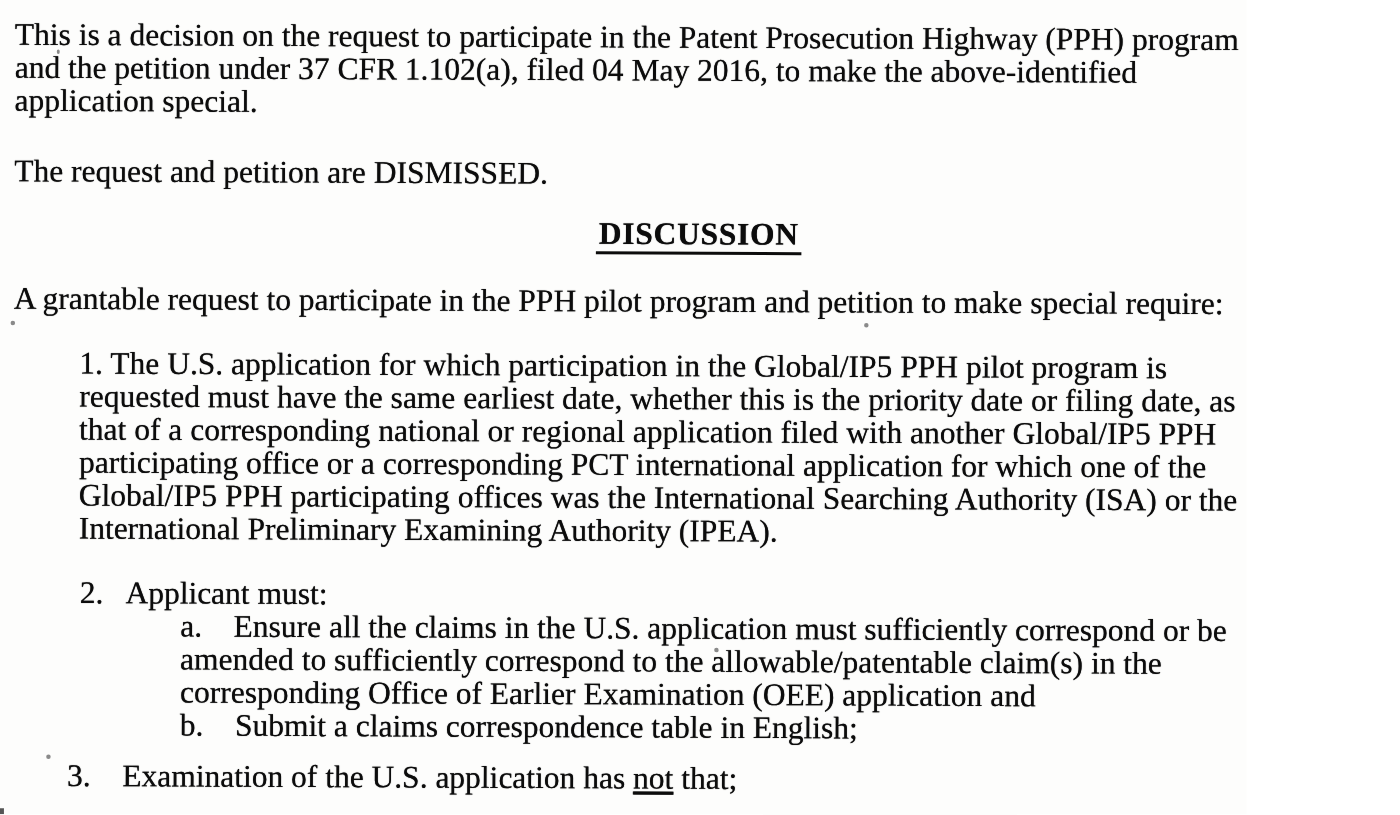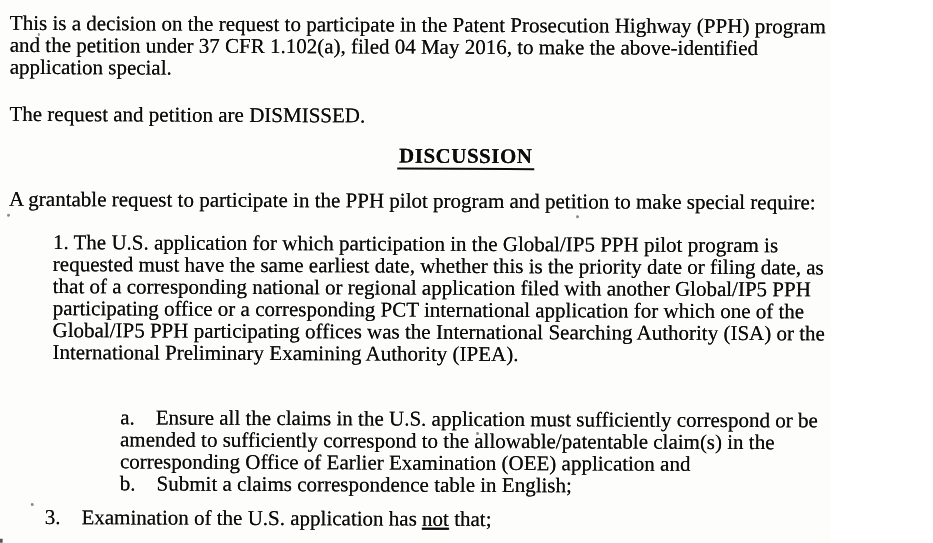--- a/index.html
+++ b/index.html
@@ -82,20 +82,21 @@
 
     <div class="para p-grantable">A grantable request to participate in the PPH pilot program and petition to make special require:</div>
 
     <div class="para p-item1">1. The U.S. application for which participation in the Global/IP5 PPH pilot program is
 requested must have the same earliest date, whether this is the priority date or filing date, as
 that of a corresponding national or regional application filed with another Global/IP5 PPH
 participating office or a corresponding PCT international application for which one of the
 Global/IP5 PPH participating offices was the International Searching Authority (ISA) or the
 International Preliminary Examining Authority (IPEA).</div>
 
+    <div class="para p-item2-head">2.   Applicant must:</div>
 
     <div class="para p-item2-sub"><div>a.    Ensure all the claims in the U.S. application must sufficiently correspond or be
 amended to sufficiently correspond to the allowable/patentable claim(s) in the
 corresponding Office of Earlier Examination (OEE) application and</div><div>b.    Submit a claims correspondence table in English;</div></div>
 
     <div class="para p-item3"><span>3.    Examination of the U.S. application has </span><span class="u">not</span><span> that;</span></div>
 
     <div class="speck s1"></div>
     <div class="speck s2"></div>
     <div class="speck s3"></div>

